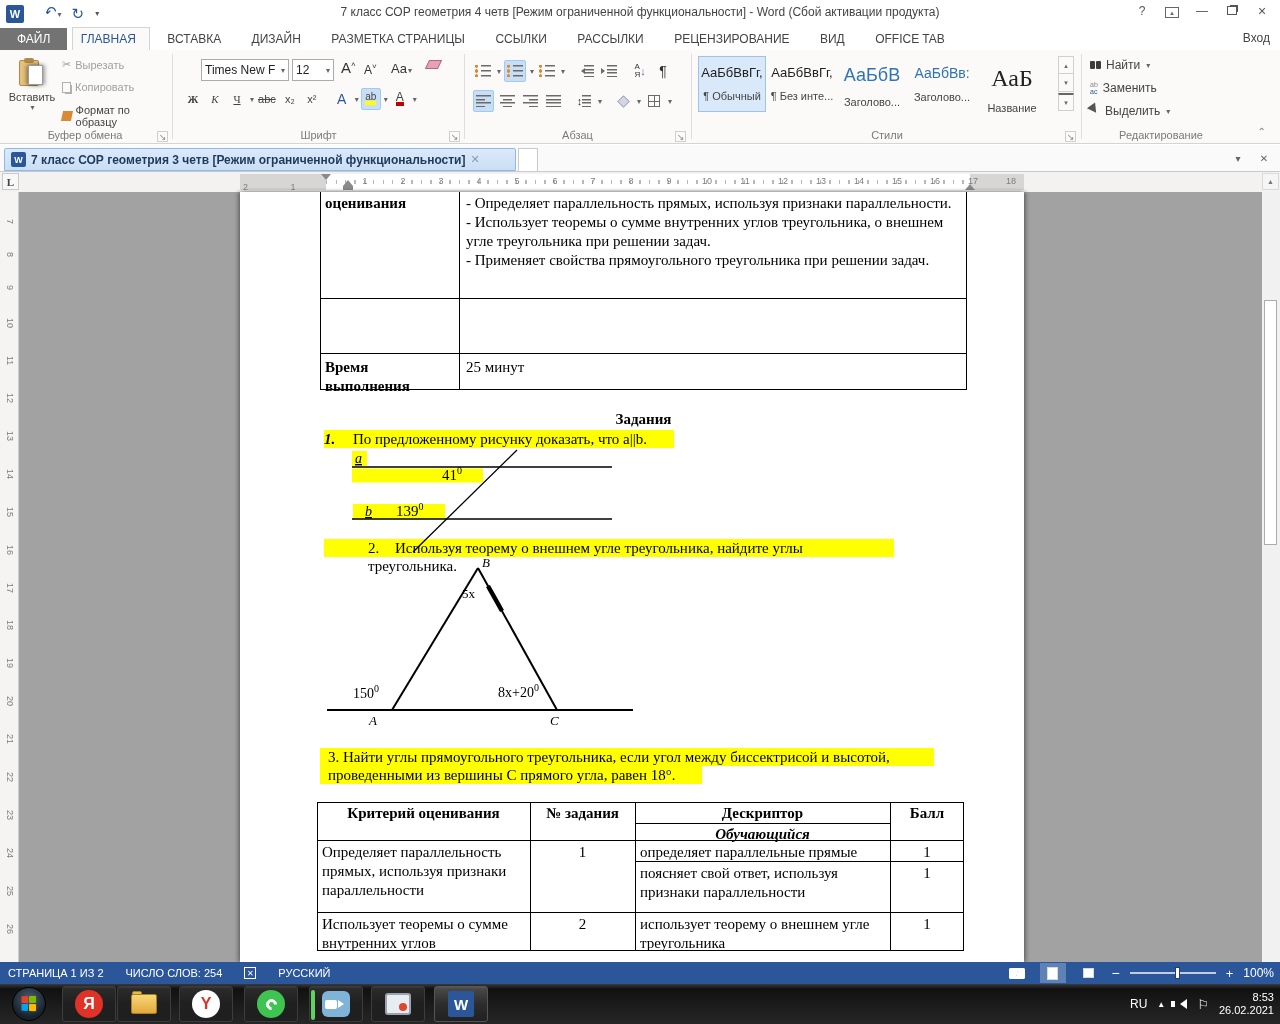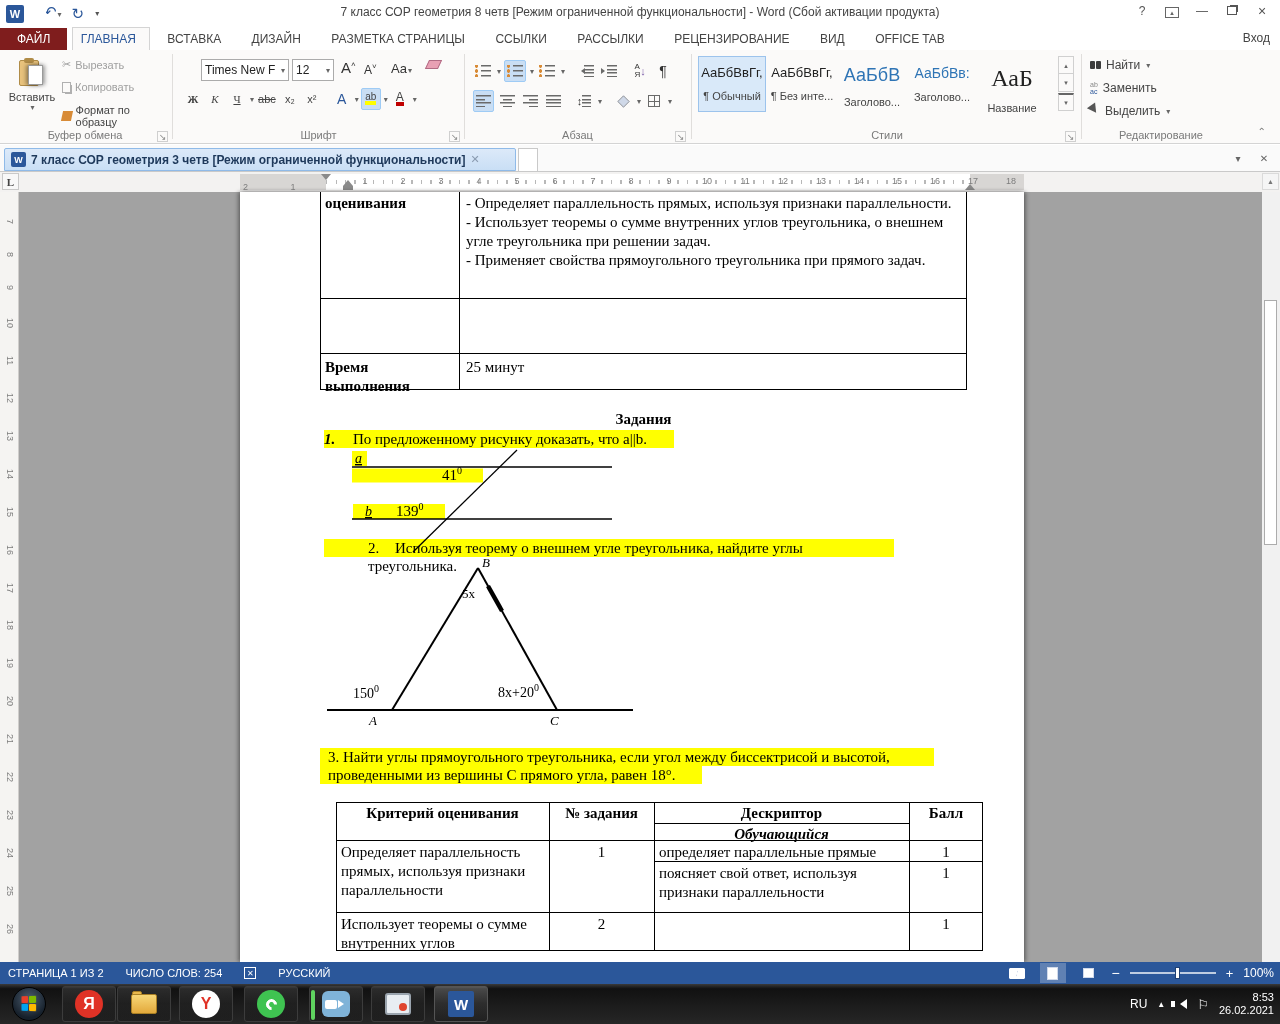--- a/index.html
+++ b/index.html
@@ -13,21 +13,21 @@
   .qat .wicon { width:18px; height:18px; }
   .glyphbtn { color:#2B579A; font-size:15px; line-height:18px; cursor:default; }
   .title-text { position:absolute; left:0; right:0; top:5px; text-align:center; font-size:12px; color:#444; }
   .winbtns { position:absolute; right:4px; top:0; display:flex; gap:2px; }
   .winbtn { width:28px; height:22px; text-align:center; line-height:22px; font-size:12px; color:#555; }
   .ribopt { width:14px; height:11px; border:1px solid #666; display:inline-block; font-size:7px; line-height:9px; text-align:center; color:#666; margin-top:5px; }
 
   
   .tabrow { position:absolute; left:0; top:27px; width:1280px; height:23px; background:#fff; }
   .rtab { display:inline-block; padding:0 13px; height:23px; line-height:23px; font-size:12px; color:#444; }
-  .rtab.file { background:#7f1d1d; color:#fff; padding:0 17px; }
+  .rtab.file { background:#737373; color:#fff; padding:0 17px; }
   .rtab.active { background:#fbfaf9; color:#2B579A; border:1px solid #d4d4d4; border-bottom:none;padding-left:8px; }
   .signin { position:absolute; right:10px; top:4px; font-size:12px; color:#444; }
 
   
   .ribbon { position:absolute; left:0; top:50px; width:1280px; height:94px; background:#fbfaf9; border-bottom:1px solid #d4d4d4; font-size:11px; color:#444; }
   .rgroup-label { position:absolute; bottom:3px; width:100%; text-align:center; color:#7a7a7a; font-size:11px; }
   .dlg { position:absolute; right:2px; bottom:2px; width:11px; height:11px; color:#8a8a8a; font-size:9px; line-height:11px; text-align:center; border:1px solid #cfcfcf; }
   .gsep { position:absolute; top:4px; bottom:4px; width:1px; background:#e0dedc; }
   .smallbtn { display:inline-flex; align-items:center; justify-content:center; height:22px; min-width:20px; padding:0 2px; border-radius:2px; }
   .smallbtn.on { background:#c9def4; border:1px solid #9ecbf5; }
@@ -144,21 +144,21 @@
 <body>
 
 <div class="titlebar">
   <div class="qat">
     <span class="wicon" style="width:18px;height:18px;font-size:11px;">W</span>
     <span><span class="floppy"></span></span>
     <span class="glyphbtn">↶<span class="caret">▾</span></span>
     <span class="glyphbtn">↻</span>
     <span class="caret" style="color:#555;">▾</span>
   </div>
-  <div class="title-text">7 класс СОР геометрия 8 четв [Режим ограниченной функциональности] - Word (Сбой активации продукта)</div>
+  <div class="title-text">7 класс СОР геометрия 4 четв [Режим ограниченной функциональности] - Word (Сбой активации продукта)</div>
   <div class="winbtns">
     <span class="winbtn">?</span>
     <span class="winbtn"><span class="ribopt">▴</span></span>
     <span class="winbtn">—</span>
     <span class="winbtn"><span style="display:inline-block;width:10px;height:9px;border:1px solid #555;box-shadow:2px -2px 0 -1px #555;"></span></span>
     <span class="winbtn" style="font-size:14px;">×</span>
   </div>
 </div>
 
 <div class="tabrow">
@@ -452,21 +452,21 @@
       <div class="brd" style="left:0;top:0;width:1px;height:198px;"></div>
       <div class="brd" style="left:139px;top:0;width:1px;height:198px;"></div>
       <div class="brd" style="left:646px;top:0;width:1px;height:198px;"></div>
       <div class="brd" style="left:0;top:106px;width:647px;height:1px;"></div>
       <div class="brd" style="left:0;top:161px;width:647px;height:1px;"></div>
       <div class="brd" style="left:0;top:197px;width:647px;height:1px;"></div>
       <div class="ab b cellline" style="left:5px;top:2px;width:130px;">оценивания</div>
       <div class="ab cellline" style="left:146px;top:2px;width:496px;">
         <div>- Определяет параллельность прямых, используя признаки параллельности.</div>
         <div>- Использует теоремы о сумме внутренних углов треугольника, о внешнем угле треугольника при решении задач.</div>
-        <div>- Применяет свойства прямоугольного треугольника при прямого задач.</div>
+        <div>- Применяет свойства прямоугольного треугольника при решении задач.</div>
       </div>
       <div class="ab b cellline" style="left:5px;top:166px;width:125px;">Время выполнения</div>
       <div class="ab cellline" style="left:146px;top:166px;width:496px;">25 минут</div>
     </div>
 
     <div class="ab b" style="left:80px;top:219px;width:647px;text-align:center;">Задания</div>
 
     <div class="ab hl" style="left:84px;top:238px;width:350px;height:18px;line-height:18px;">
       <span class="b i">1.</span>
       <span style="margin-left:14px;">По предложенному рисунку доказать, что a||b.</span>
@@ -499,21 +499,21 @@
       <text x="142" y="40" font-size="13">5x</text>
       <text x="33" y="140" font-size="14"><tspan>150</tspan><tspan dy="-6" font-size="10">0</tspan></text>
       <text x="178" y="139" font-size="14"><tspan>8x+20</tspan><tspan dy="-6" font-size="10">0</tspan></text>
       <text x="49" y="167" font-size="13" font-style="italic">A</text>
       <text x="230" y="167" font-size="13" font-style="italic">C</text>
     </svg>
 
     <div class="ab hl" style="left:80px;top:556px;width:614px;height:18px;line-height:18px;padding-left:8px;">3. Найти углы прямоугольного треугольника, если угол между биссектрисой и высотой,</div>
     <div class="ab hl" style="left:80px;top:574px;width:382px;height:18px;line-height:18px;padding-left:8px;">проведенными из вершины С прямого угла, равен 18°.</div>
 
-    <div class="ab" style="left:96px;top:610px;width:647px;height:162px;">
+    <div class="ab" style="left:77px;top:610px;width:647px;height:162px;">
       <div class="brd" style="left:0;top:0;width:647px;height:1px;"></div>
       <div class="brd" style="left:0;top:0;width:1px;height:149px;"></div>
       <div class="brd" style="left:213px;top:0;width:1px;height:149px;"></div>
       <div class="brd" style="left:318px;top:0;width:1px;height:149px;"></div>
       <div class="brd" style="left:573px;top:0;width:1px;height:149px;"></div>
       <div class="brd" style="left:646px;top:0;width:1px;height:149px;"></div>
       <div class="brd" style="left:318px;top:21px;width:256px;height:1px;"></div>
       <div class="brd" style="left:0;top:38px;width:647px;height:1px;"></div>
       <div class="brd" style="left:318px;top:59px;width:329px;height:1px;"></div>
       <div class="brd" style="left:0;top:110px;width:647px;height:1px;"></div>
@@ -527,20 +527,21 @@
 
       <div class="ab cellline" style="left:5px;top:41px;width:200px;">Определяет параллельность прямых, используя признаки параллельности</div>
       <div class="ab cellline" style="left:213px;top:41px;width:105px;text-align:center;">1</div>
       <div class="ab cellline" style="left:323px;top:41px;width:245px;">определяет параллельные прямые</div>
       <div class="ab cellline" style="left:573px;top:41px;width:74px;text-align:center;">1</div>
       <div class="ab cellline" style="left:323px;top:62px;width:230px;">поясняет свой ответ, используя признаки параллельности</div>
       <div class="ab cellline" style="left:573px;top:62px;width:74px;text-align:center;">1</div>
 
       <div class="ab cellline" style="left:5px;top:113px;width:200px;">Использует теоремы о сумме внутренних углов</div>
       <div class="ab cellline" style="left:213px;top:113px;width:105px;text-align:center;">2</div>
+      <div class="ab cellline" style="left:323px;top:113px;width:230px;">использует теорему о внешнем угле треугольника</div>
       <div class="ab cellline" style="left:573px;top:113px;width:74px;text-align:center;">1</div>
     </div>
   </div>
 
   <div class="scrollbar">
     <div class="thumb"></div>
   </div>
 </div>
 
 <div class="statusbar">

